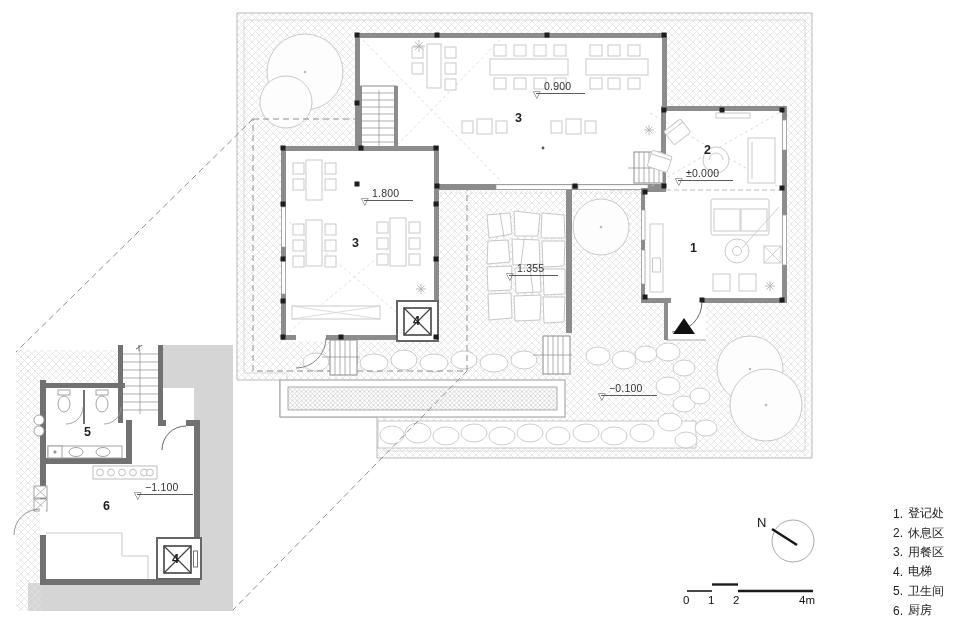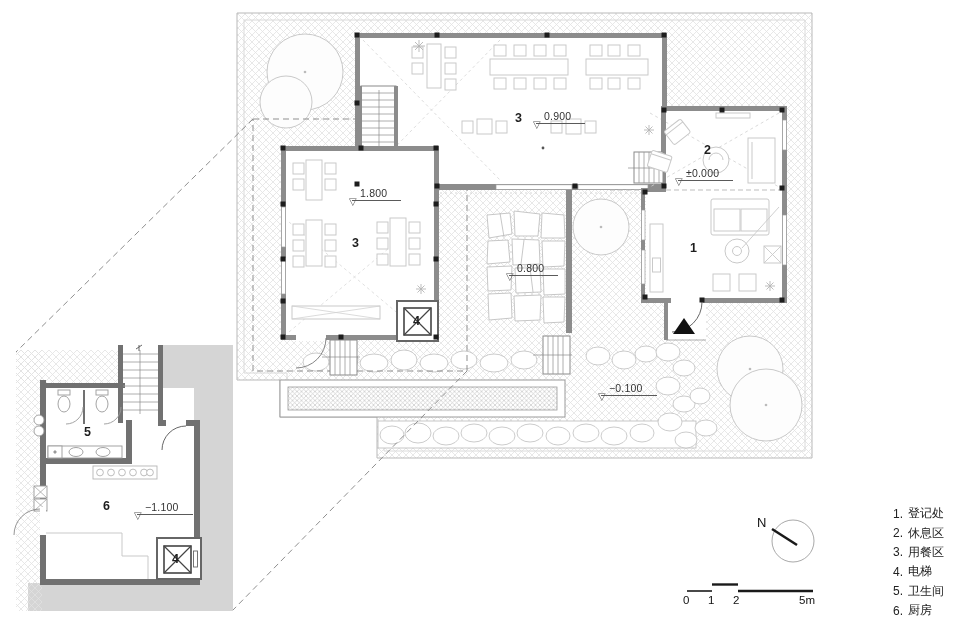--- a/index.html
+++ b/index.html
@@ -433,45 +433,45 @@
 
 <div class="lbl" style="left:515px;top:112px">3</div>
 <div class="lbl" style="left:704px;top:144px">2</div>
 <div class="lbl" style="left:690px;top:242px">1</div>
 <div class="lbl" style="left:352px;top:237px">3</div>
 <div class="lbl" style="left:413px;top:315px">4</div>
 <div class="lbl" style="left:84px;top:426px">5</div>
 <div class="lbl" style="left:103px;top:500px">6</div>
 <div class="lbl" style="left:172px;top:553px">4</div>
 
-<div class="lvl" style="left:536px;top:111px">
+<div class="lvl" style="left:536px;top:81px">
   <span class="t">0.900</span><span class="v">▽</span>
 </div>
 <div class="lvl" style="left:678px;top:168px">
   <span class="t">±0.000</span><span class="v">▽</span>
 </div>
-<div class="lvl" style="left:352px;top:188px">
+<div class="lvl" style="left:364px;top:188px">
   <span class="t">1.800</span><span class="v">▽</span>
 </div>
 <div class="lvl" style="left:509px;top:263px">
-  <span class="t">0.800</span><span class="v">▽</span>
+  <span class="t">1.355</span><span class="v">▽</span>
 </div>
 <div class="lvl" style="left:601px;top:383px">
   <span class="t">−0.100</span><span class="v">▽</span>
 </div>
-<div class="lvl" style="left:137px;top:502px">
+<div class="lvl" style="left:137px;top:482px">
   <span class="t">−1.100</span><span class="v">▽</span>
 </div>
 
 <div id="north-label">N</div>
 
 <div class="tick" style="left:683px">0</div>
 <div class="tick" style="left:708px">1</div>
 <div class="tick" style="left:733px">2</div>
-<div class="tick" style="left:799px">5m</div>
+<div class="tick" style="left:799px">4m</div>
 
 <div id="legend">
   <div class="leg-row">
     <span>1.</span>
     <span>登记处</span>
   </div>
   <div class="leg-row">
     <span>2.</span>
     <span>休息区</span>
   </div>

